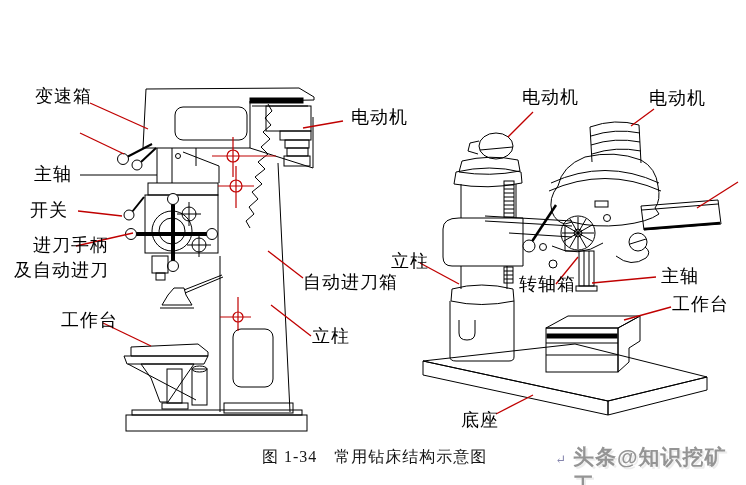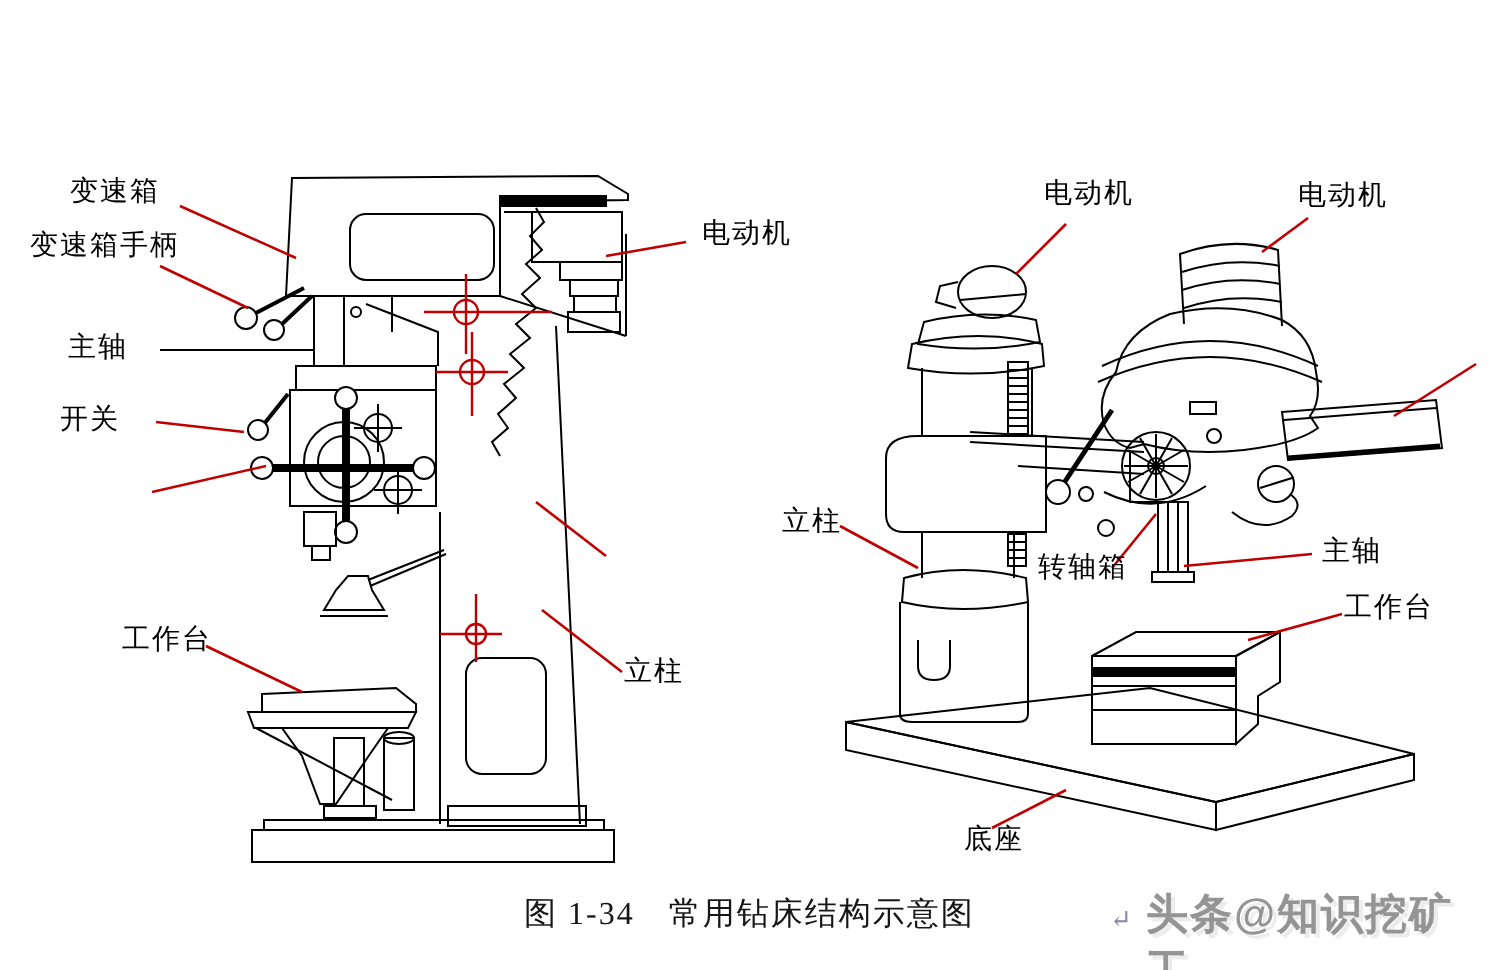--- a/index.html
+++ b/index.html
@@ -2,21 +2,21 @@
 <html><head>
 <meta charset="utf-8">
 <style>
   html,body{margin:0;padding:0;background:#fff;}
   #stage{
     position:relative;width:746px;height:485px;background:#ffffff;
     font-family:"Liberation Serif","DejaVu Serif",serif;overflow:hidden;
   }
   #art{position:absolute;left:0;top:0;}
   .lbl{
-    position:absolute;color:#000;font-size:14px;line-height:25px;
+    position:absolute;color:#000;font-size:18px;line-height:25px;
     letter-spacing:1px;white-space:pre-line;text-align:right;
   }
   .caption{
     position:absolute;left:262px;top:447px;font-size:16px;color:#161616;
     letter-spacing:1px;white-space:pre;
   }
   .retmark{position:absolute;left:555px;top:452px;font-size:13px;color:#8585ad;}
   .watermark{
     position:absolute;left:573px;top:443px;font-size:21px;font-weight:bold;
     color:#949494;letter-spacing:1px;text-shadow:2px 2px 0 #ececec;
@@ -194,31 +194,33 @@
       <line x1="656" y1="277" x2="592" y2="283"></line>
       <line x1="671" y1="307" x2="624" y2="320"></line>
       <line x1="533" y1="395" x2="496" y2="414"></line>
     </g>
     <g stroke="#000" stroke-width="1">
       <line x1="80" y1="175" x2="157" y2="175"></line>
     </g>
   </svg>
 
   <div class="lbl" style="left:35px;top:84px">变速箱</div>
-  <div class="lbl" style="left:15px;top:111px">变速箱手柄</div>
   <div class="lbl" style="left:34px;top:162px">主轴</div>
   <div class="lbl" style="left:30px;top:198px">开关</div>
+  <div class="lbl" style="left:14px;top:233px">进刀手柄
+及自动进刀</div>
   <div class="lbl" style="left:61px;top:308px">工作台</div>
   <div class="lbl" style="left:351px;top:105px">电动机</div>
+  <div class="lbl" style="left:303px;top:270px">自动进刀箱</div>
   <div class="lbl" style="left:312px;top:324px">立柱</div>
 
   <div class="lbl" style="left:522px;top:85px">电动机</div>
   <div class="lbl" style="left:649px;top:86px">电动机</div>
   <div class="lbl" style="left:391px;top:249px">立柱</div>
   <div class="lbl" style="left:519px;top:272px">转轴箱</div>
   <div class="lbl" style="left:661px;top:264px">主轴</div>
   <div class="lbl" style="left:672px;top:292px">工作台</div>
-  <div class="lbl" style="left:482px;top:408px">底座</div>
+  <div class="lbl" style="left:461px;top:408px">底座</div>
 
   <div class="caption">图 1-34　常用钻床结构示意图</div>
   <div class="retmark">↵</div>
   <div class="watermark">头条@知识挖矿工</div>
 </div>
 
 </body></html>

